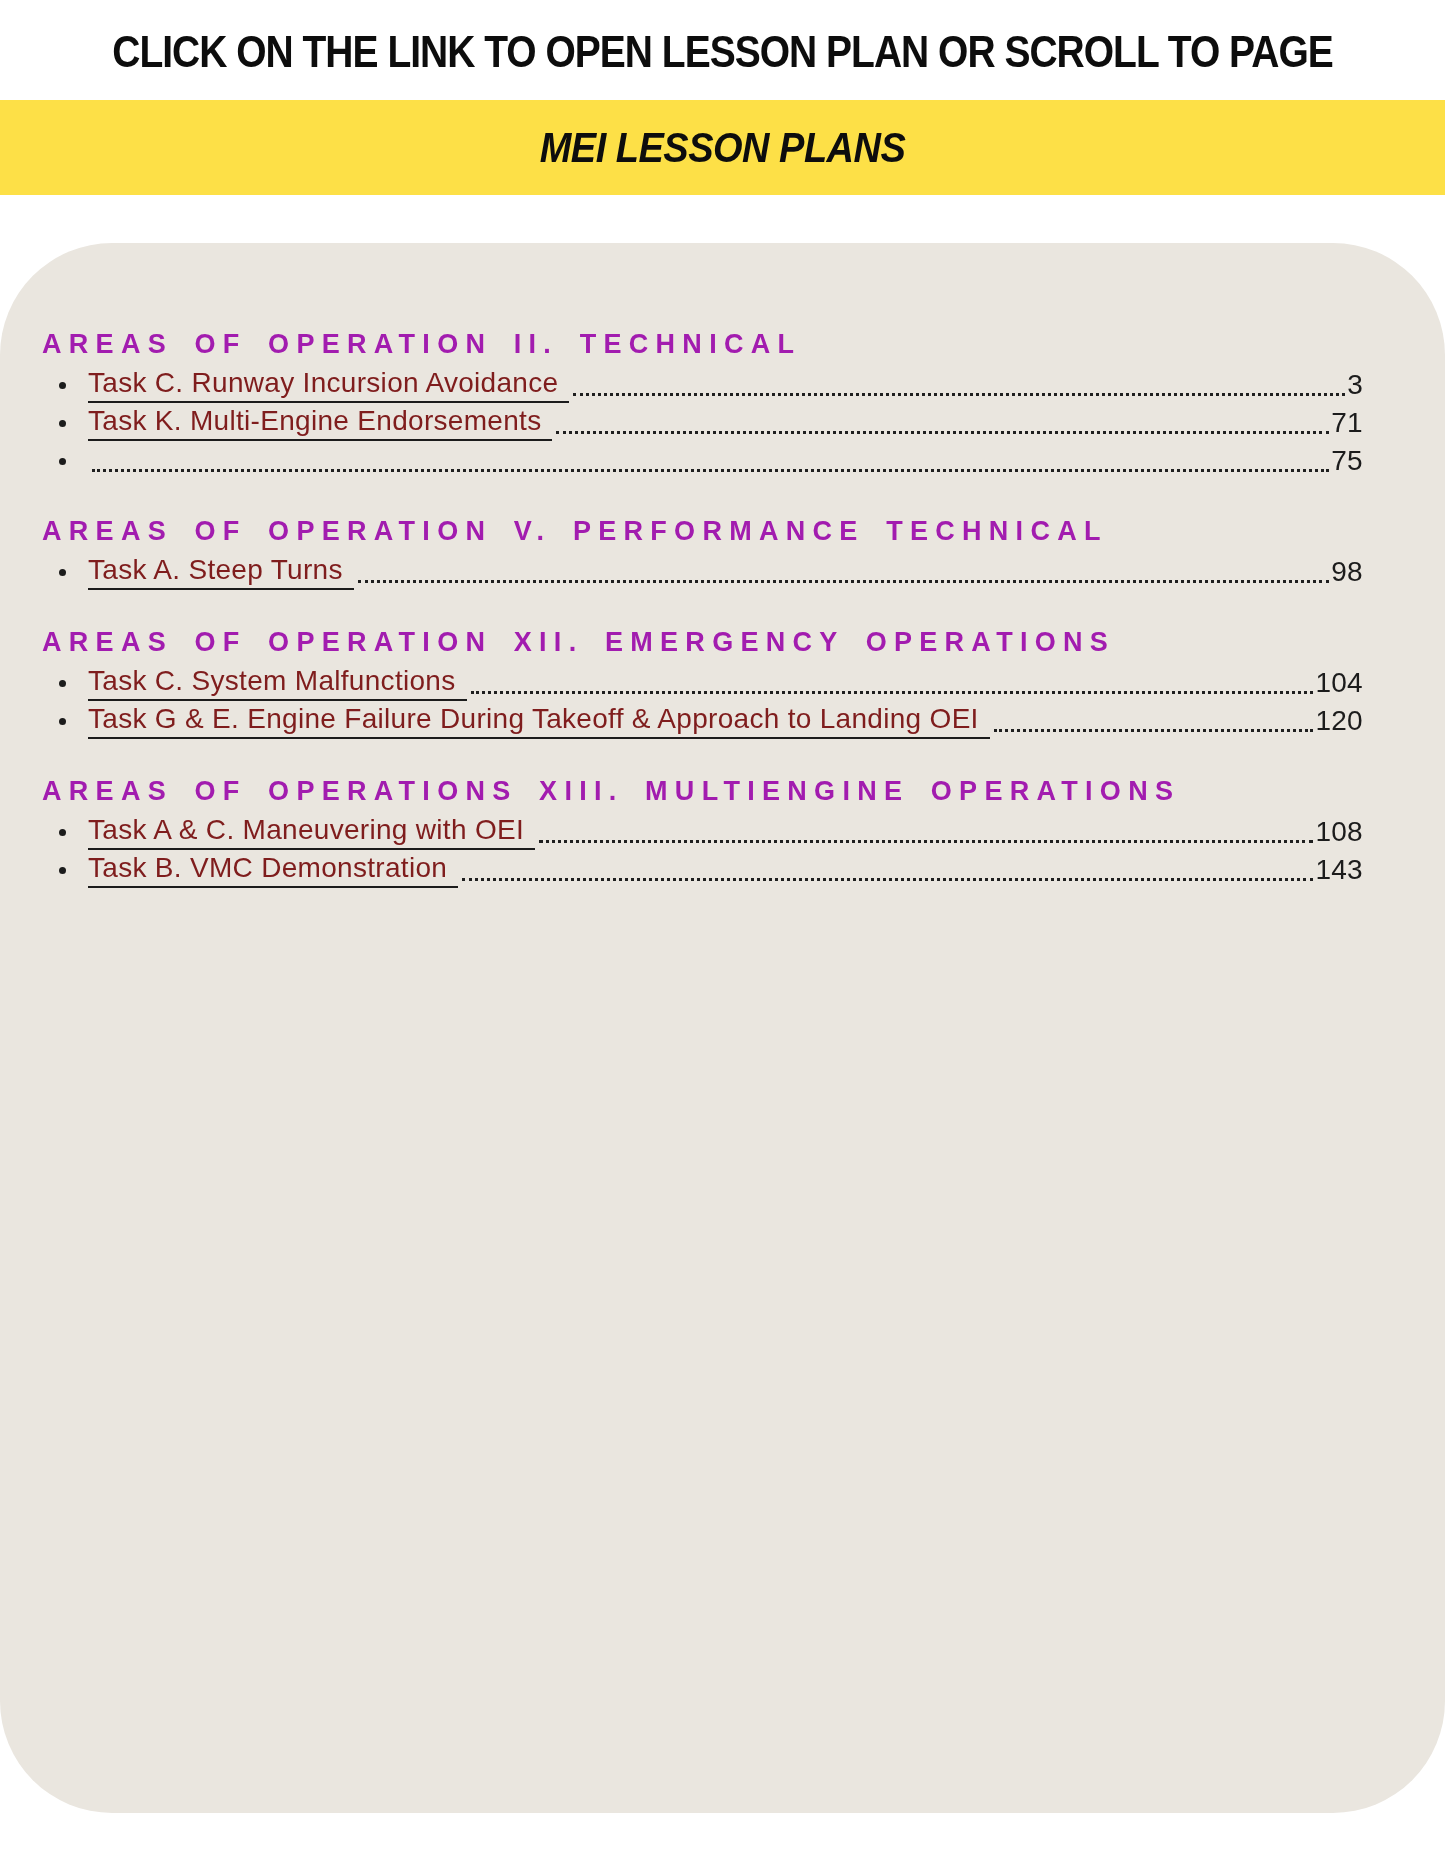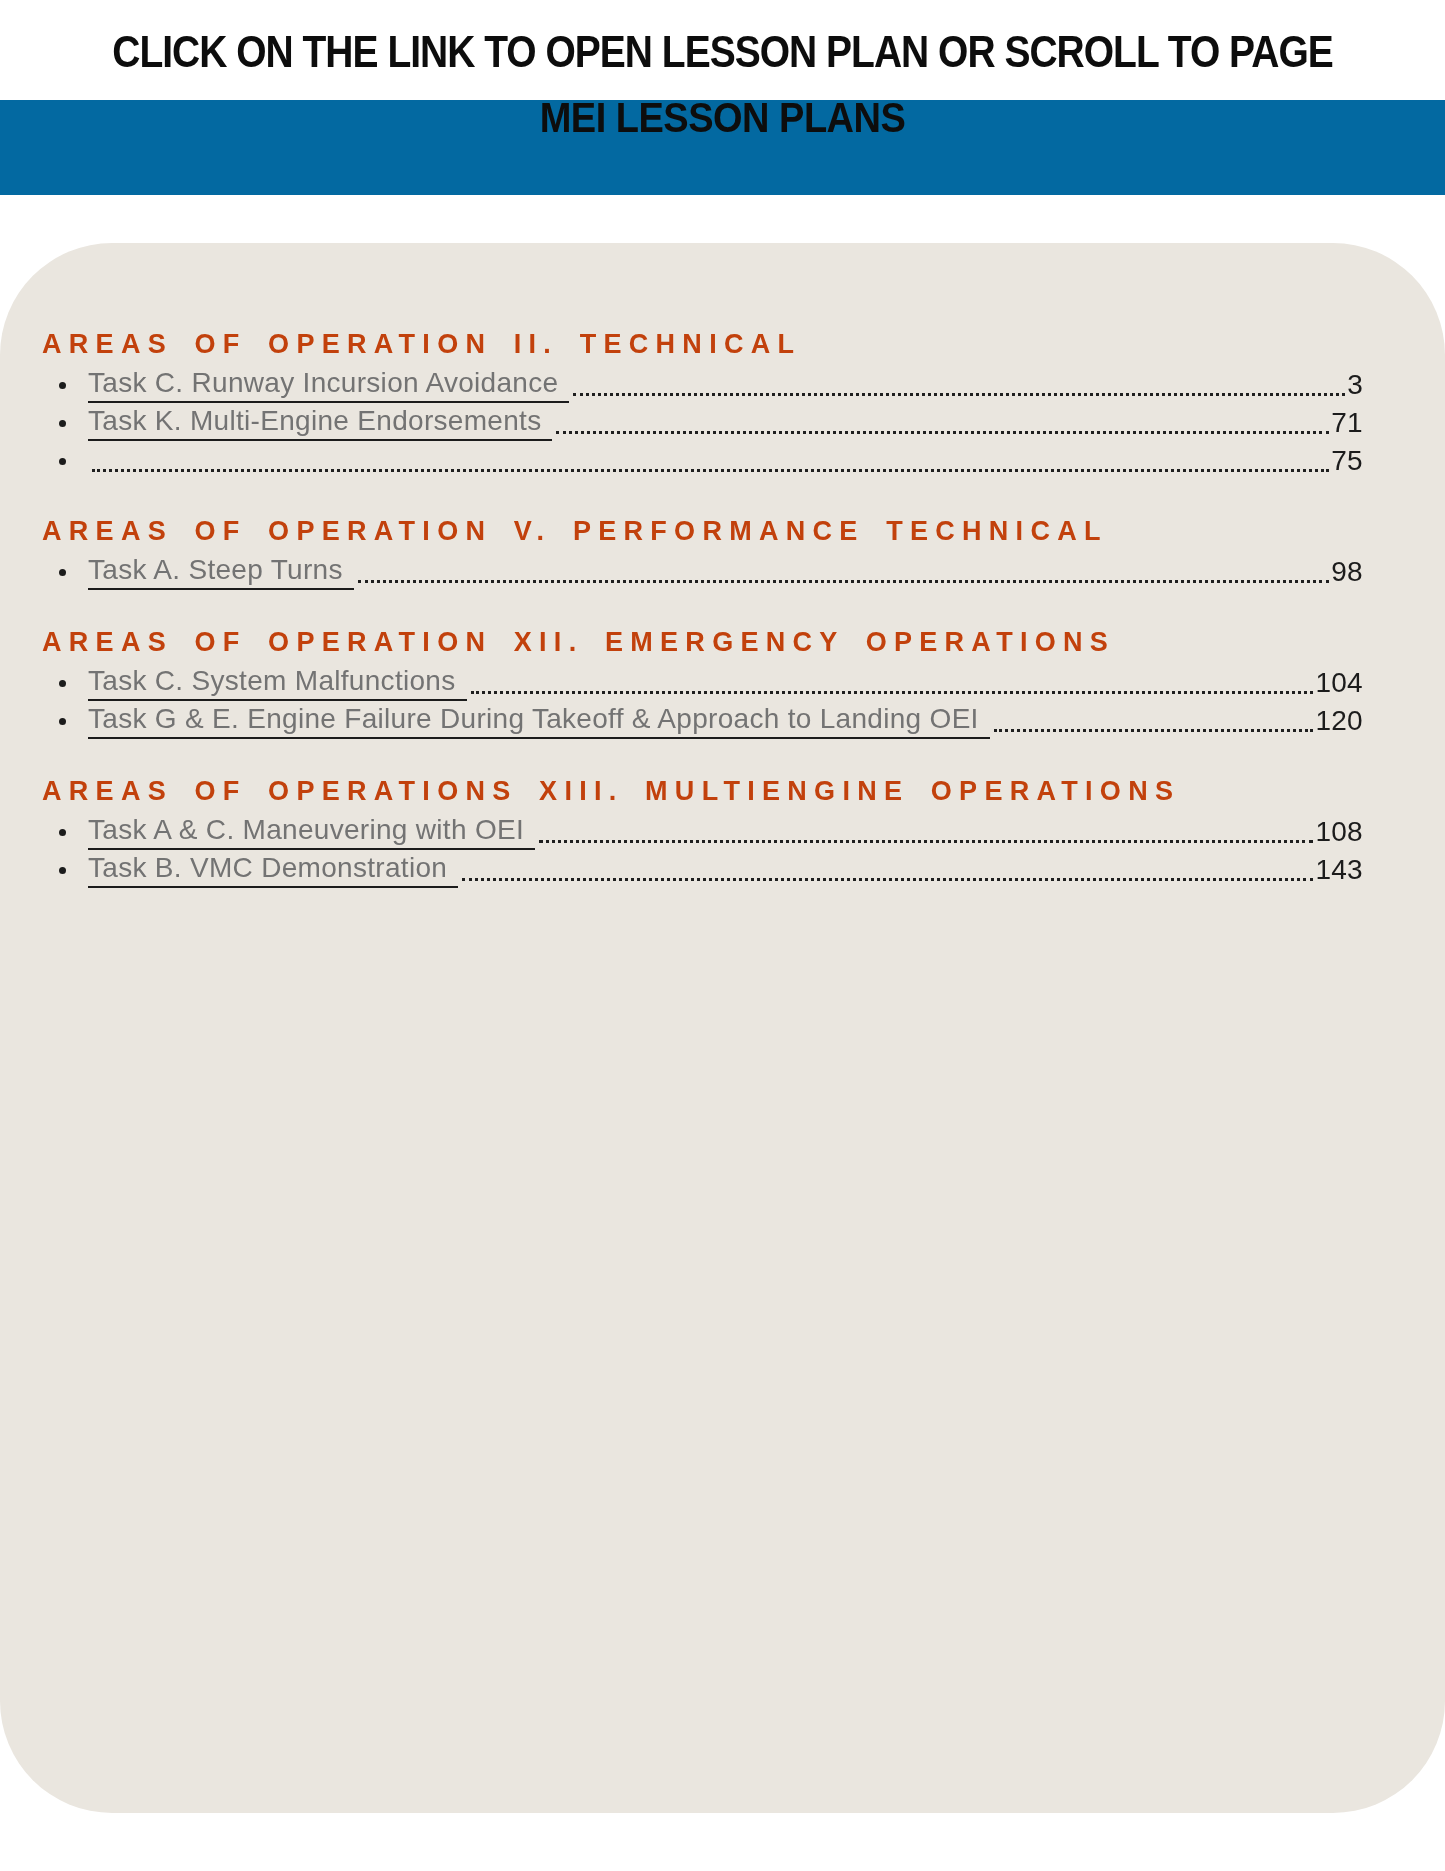--- a/index.html
+++ b/index.html
@@ -26,23 +26,25 @@
     letter-spacing: -1px;
     color: #0d0d0d;
     transform: scaleY(1.12);
     transform-origin: center;
   }
 
   
   .banner {
     margin-top: 26px;
     height: 95px;
-    background: #0369a1;
+    background: #fde047;
     display: flex;
+    align-items: center;
     justify-content: center;
+    font-style: italic;
   }
   .banner .banner-text {
     display: inline-block;
     font-size: 38px;
     font-weight: 800;
     letter-spacing: -0.5px;
     color: #0d0d0d;
     transform: scaleY(1.12);
     transform-origin: center;
   }
@@ -59,21 +61,21 @@
 
   .toc-section { margin: 0; }
   .toc-section + .toc-section { margin-top: 36px; }
 
   .section-title {
     margin: 0 0 6px 0;
     font-size: 27px;
     font-weight: 700;
     letter-spacing: 0.27em;
     word-spacing: 0.25em;
-    color: #c2410c;
+    color: #a21caf;
   }
 
   .toc-list {
     list-style: none;
     margin: 0;
     padding: 0;
   }
   .toc-row {
     display: flex;
     align-items: center;
@@ -84,21 +86,21 @@
   .bullet {
     flex: 0 0 auto;
     width: 7px;
     height: 7px;
     border-radius: 50%;
     background: #1c1c1c;
     margin: 0 22px 0 17px;
   }
   .toc-link {
     flex: 0 0 auto;
-    color: #737373;
+    color: #7f1d1d;
     text-decoration: none;
     border-bottom: 2.5px solid #1c1c1c;
     padding: 0 11px 2px 0;
     white-space: nowrap;
   }
   .leader {
     flex: 1 1 auto;
     height: 0;
     border-bottom: 3px dotted #1f1f1f;
     position: relative;

